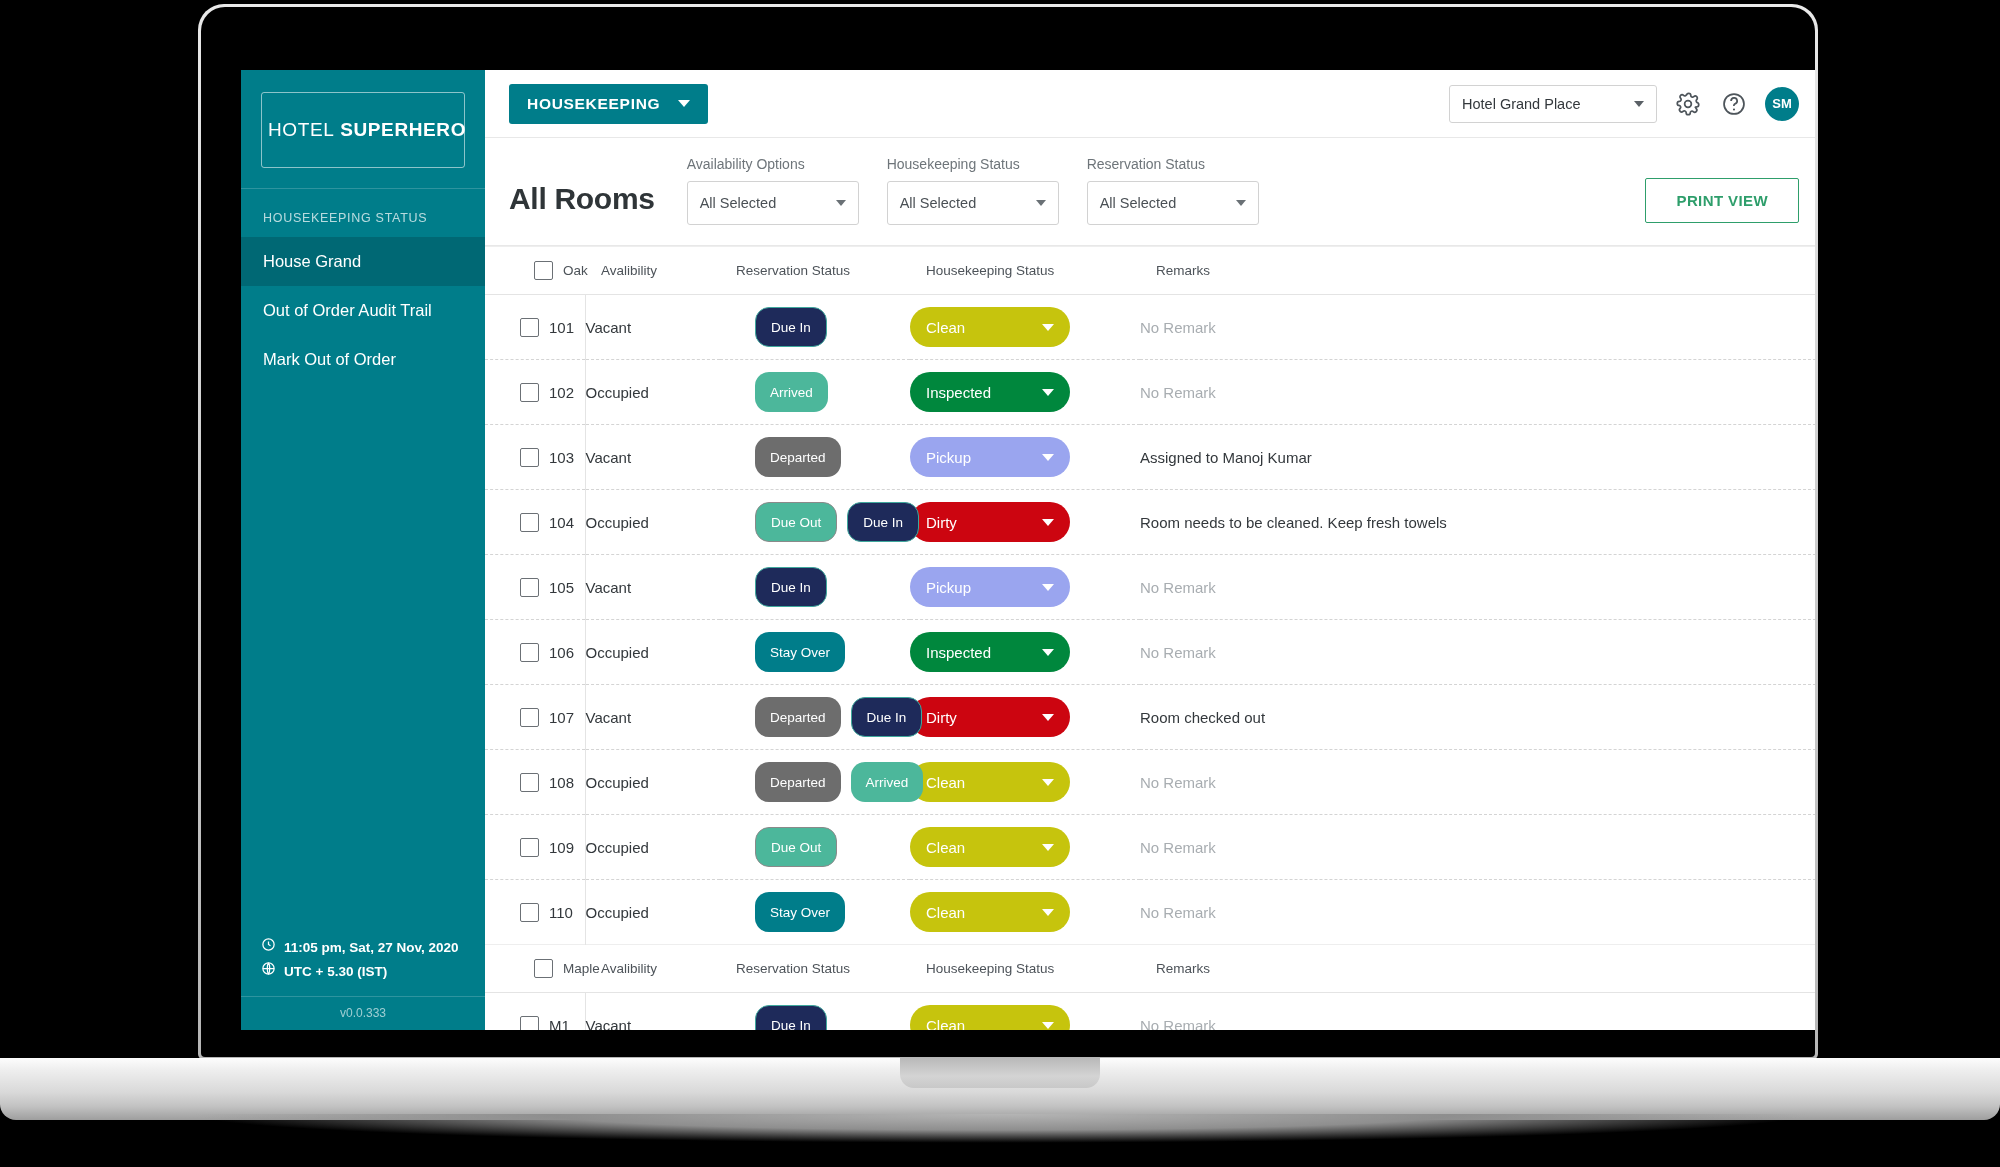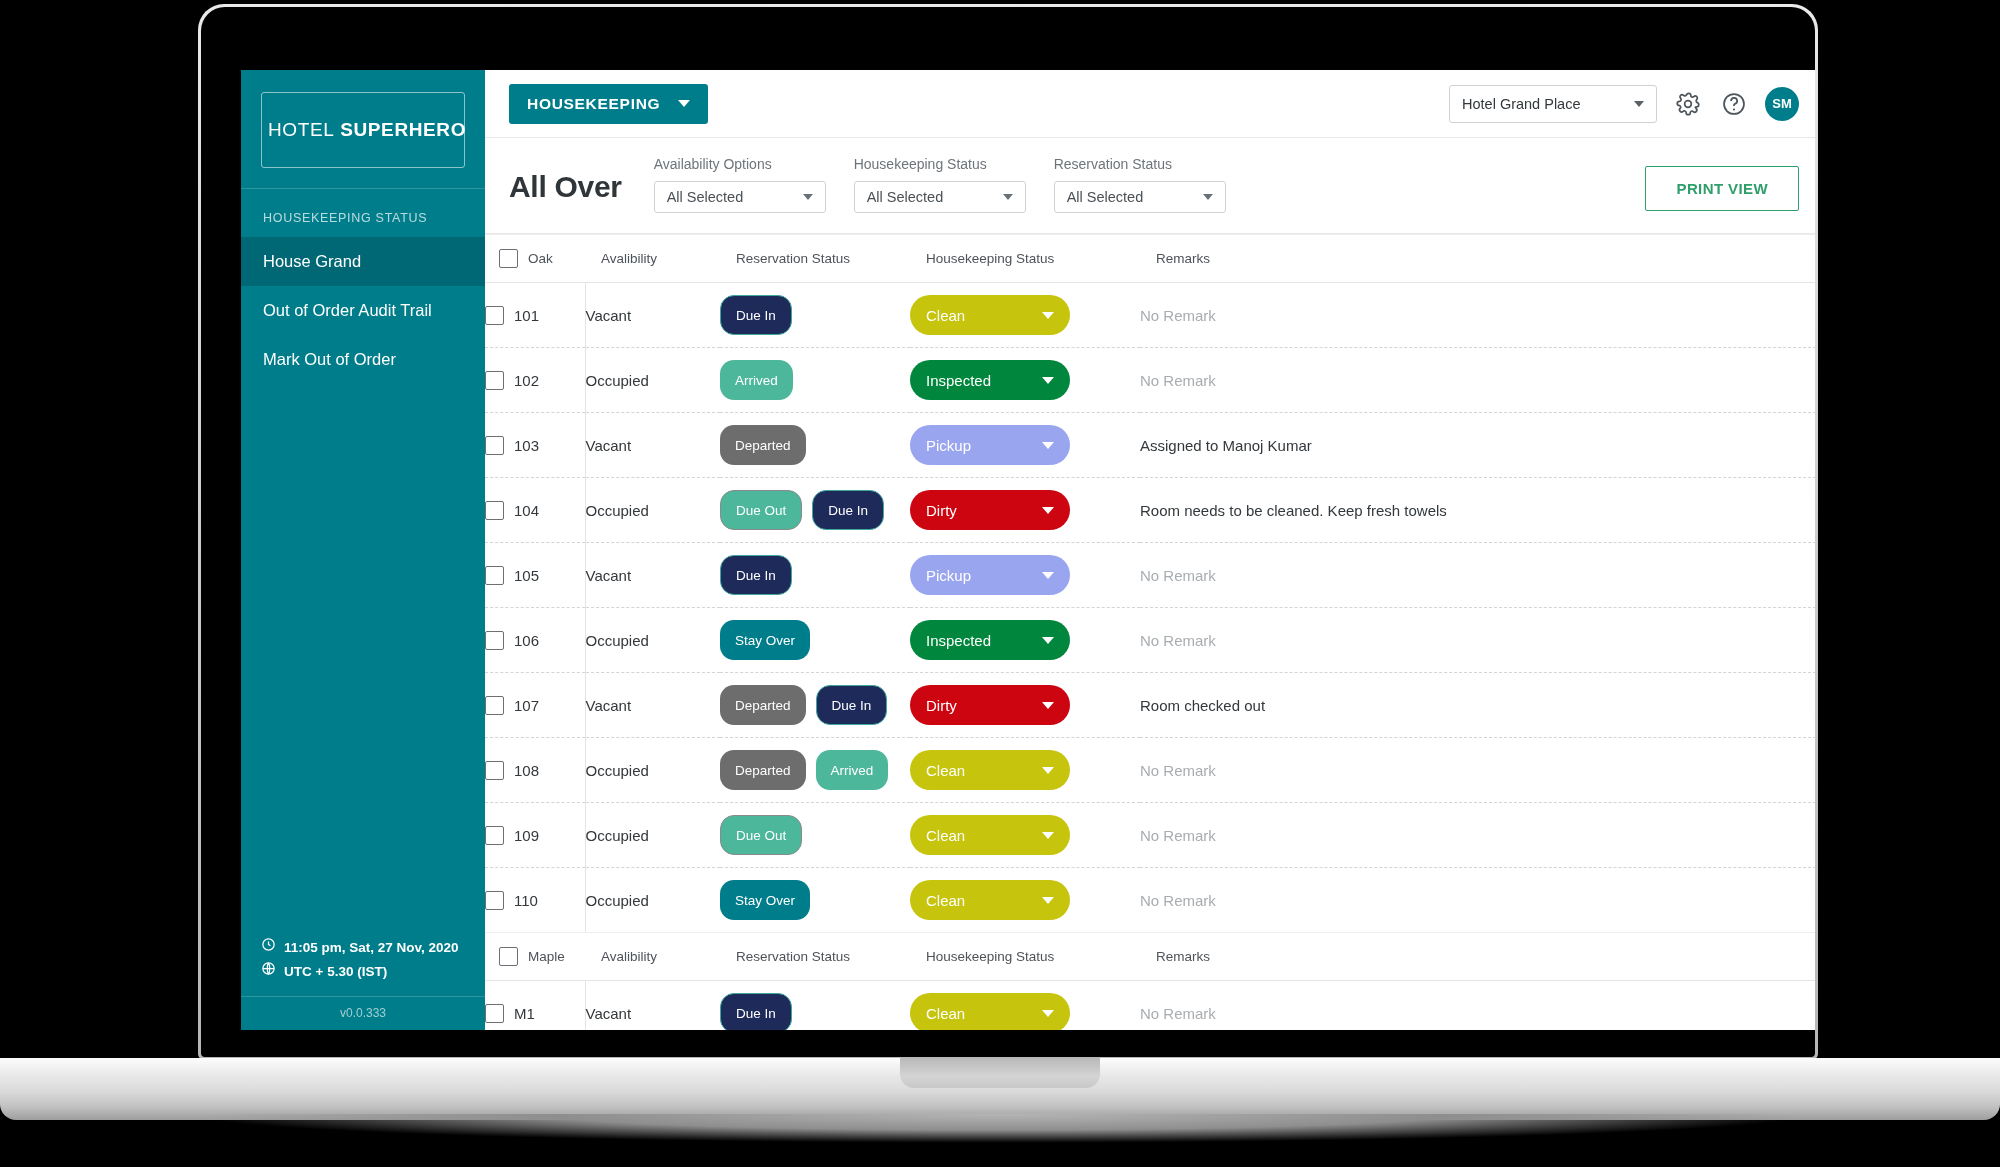--- a/index.html
+++ b/index.html
@@ -146,21 +146,21 @@
   #filterbar {
     display: flex; align-items: flex-end;
     padding: 18px 22px 20px 24px;
     border-bottom: 1px solid #e8e8e8;
     gap: 28px;
   }
   #page-title { font-size: 30px; font-weight: bold; color: #2f3538; letter-spacing: -.3px; padding-bottom: 9px; margin-right: 4px;}
   .filter { display: flex; flex-direction: column; gap: 9px; }
   .filter-label { font-size: 14px; color: #6e757a; }
   .filter-select {
-    width: 172px; height: 32px;
+    width: 172px; height: 44px;
     border: 1px solid #d2d2d2; border-radius: 3px;
     display: flex; align-items: center; padding: 0 12px;
     font-size: 14.5px; color: #4a5055; background:#fff; cursor: pointer;
   }
   .filter-select .caret { margin-left: auto; color:#6a7176; border-top-width:6px; border-left-width:5px; border-right-width:5px; }
   #print-btn {
     margin-left: auto; margin-bottom: 2px;
     border: 1px solid #2e9e6b; color: #2e9e6b; background: #fff;
     font-size: 15px; font-weight: bold; letter-spacing: .4px;
     padding: 13px 30px; border-radius: 2px; cursor: pointer;
@@ -183,21 +183,21 @@
   table.rooms th.h-room { padding-left: 14px; }
   table.rooms th.h-other { padding-left: 16px; }
   tr.group-head td, tr.group-head th { border-bottom: 1px solid #e4e4e4; border-top: 1px solid #eeeeee; }
 
   table.rooms td {
     padding: 12px 0; font-size: 15px; color: #33383c; vertical-align: middle;
     border-bottom: 1px dashed #d4d4d4;
   }
   td.c-room-cell { padding-left: 14px; border-right: 1px solid #e4e4e4; }
   td.pad { padding-left: 16px; }
-  .cellflex { display: flex; align-items: center; gap: 10px; }
+  .cellflex { display: flex; align-items: center; gap: 10px; margin-left: 35px; }
 
   .cb {
     width: 19px; height: 19px; min-width:19px;
     border: 1.6px solid #6b7075; border-radius: 2px;
     background: #fff; display: inline-block; cursor: pointer;
   }
   .room-no { font-size: 15px; color: #33383c; }
   .group-name { font-size: 13.5px; color: #4d5359; }
 
   .badge {
@@ -304,21 +304,21 @@
                   <circle cx="12" cy="12" r="9.2"></circle>
                   <path d="M9.3 9.2a2.8 2.8 0 1 1 3.6 2.7c-.7.25-1 .8-1 1.5v.5"></path>
                   <circle cx="12" cy="17.1" r="1" fill="#4e555b" stroke="none"></circle>
                 </svg>
               </div>
               <div id="avatar">SM</div>
             </div>
           </div>
 
           <div id="filterbar">
-            <div id="page-title">All Over</div>
+            <div id="page-title">All Rooms</div>
 
             <div class="filter">
               <div class="filter-label">Availability Options</div>
               <div class="filter-select">
                 <span>All Selected</span>
                 <span class="caret"></span>
               </div>
             </div>
 
             <div class="filter">

